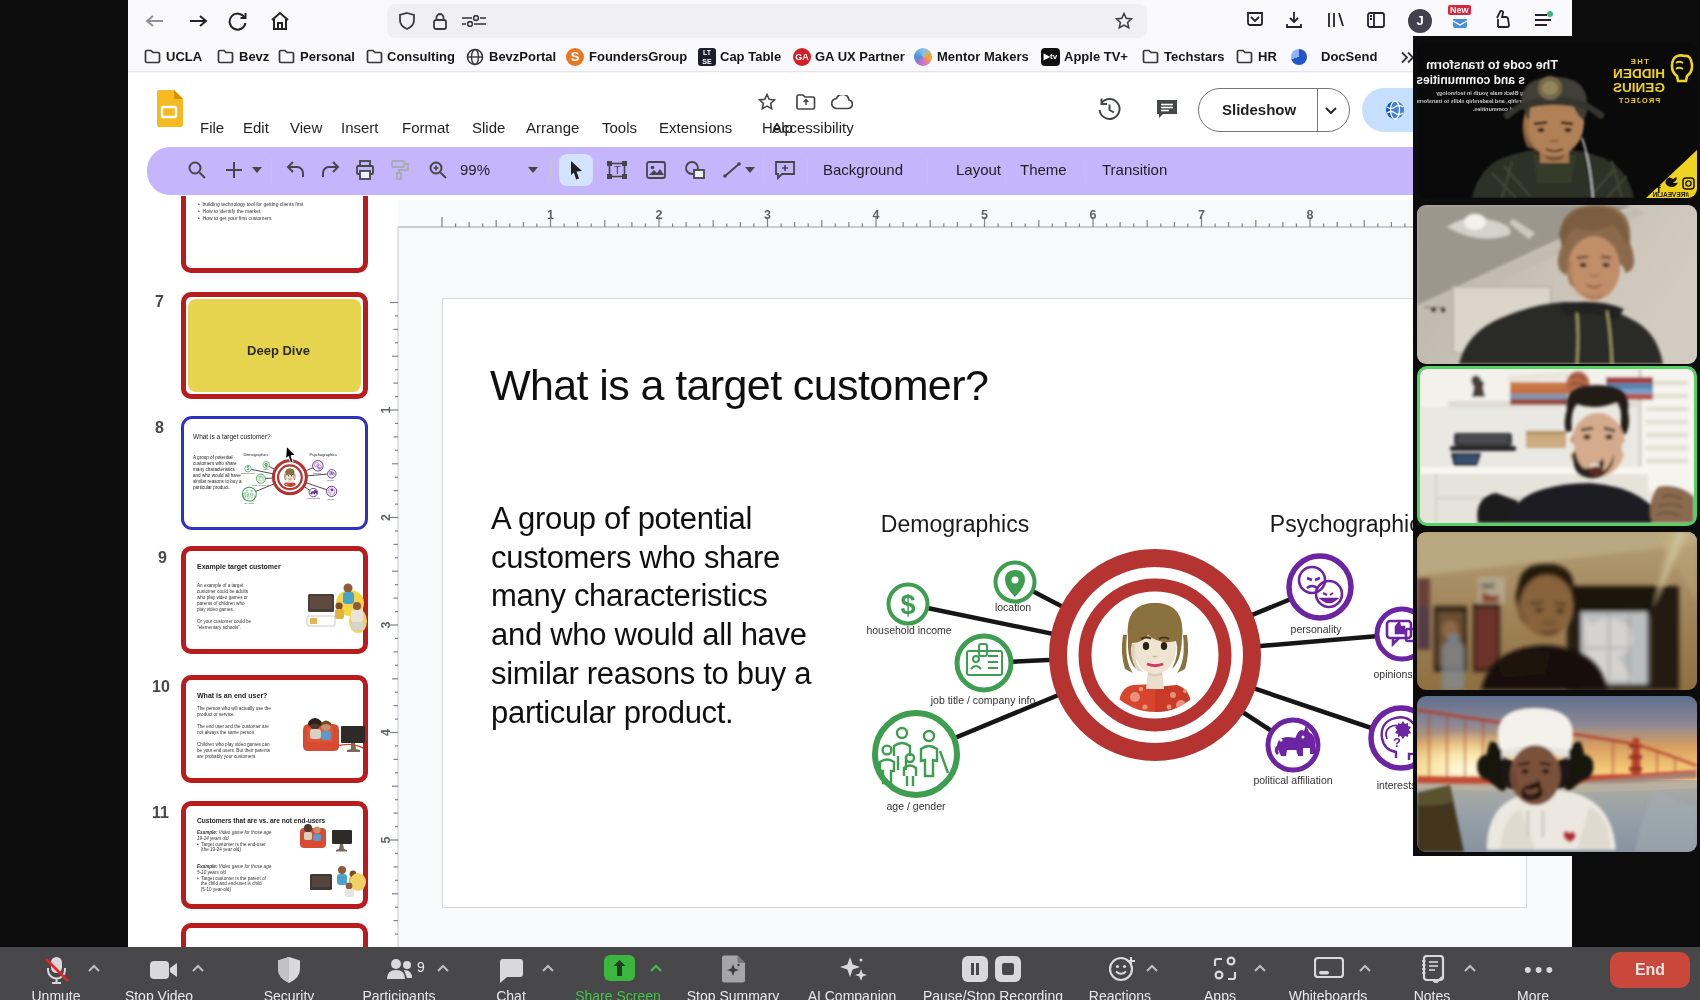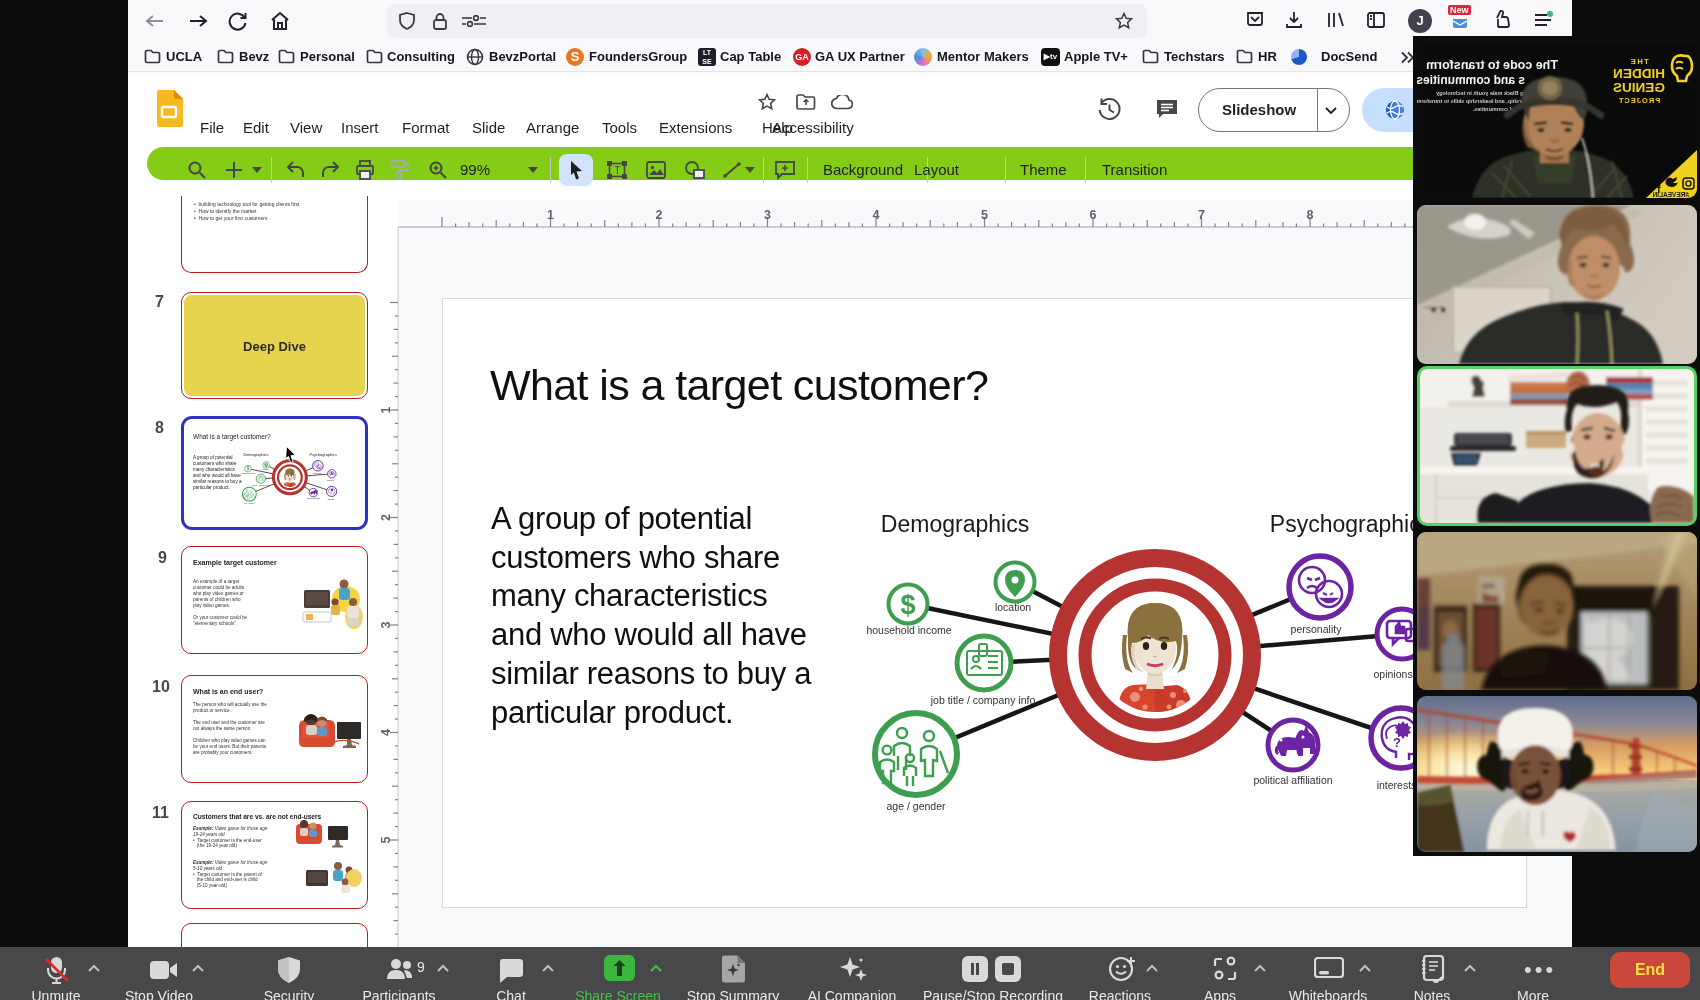--- a/index.html
+++ b/index.html
@@ -15,43 +15,43 @@
 #urlbar { position:absolute; left:259px; top:4px; width:760px; height:34px; background:#f0eff4; border-radius:8px; }
 .urltxt { position:absolute; left:362px; top:11px; font-size:15.5px; color:#5b5b66; white-space:nowrap; }
 
 #bookmarks { position:absolute; left:0; top:42px; width:1444px; height:30px; background:#f9f9fb; border-bottom:1px solid #e3e3e8; }
 .bm { position:absolute; top:7px; height:17px; font-size:13px; color:#15141a; white-space:nowrap; font-weight:600;}
 
 
 #slidesapp { position:absolute; left:0; top:73px; width:1444px; height:874px; background:#ffffff; }
 #doctitle { position:absolute; left:72px; top:13px; font-size:20.5px; color:#1f1f1f; }
 .menuitem { position:absolute; top:46px; font-size:15px; color:#1f1f1f; }
-#toolbar { position:absolute; left:19px; top:74px; width:1412px; height:33px; background:#84cc16; border-radius:23px;text-decoration:underline; }
+#toolbar { position:absolute; left:19px; top:74px; width:1412px; height:48px; background:#c4b5fd; border-radius:23px;text-decoration:underline; }
 .tbtxt { position:absolute; top:14px; font-size:15px; color:#1f1f1f; }
 .tbdiv { position:absolute; top:10px; width:1px; height:26px; background:#c4c7c5; }
 
 #canvas { position:absolute; left:0; top:127px; width:1444px; height:747px; background:#f8f9fa; }
 #filmstrip { position:absolute; left:0; top:0; width:270px; height:747px; background:#ffffff; }
-.thumb { position:absolute; left:53px; width:187px; background:#fff; border:1px solid #b91c1c; border-radius:10px; }
+.thumb { position:absolute; left:53px; width:187px; background:#fff; border:5px solid #b91c1c; border-radius:10px; }
 .tnum { position:absolute; font-size:16px; font-weight:bold; color:#474a4d; }
 #slide { position:absolute; left:314px; top:98px; width:1085px; height:610px; background:#fff; border:1px solid #d7d8da; }
 
 
 #stitle { position:absolute; left:47px; top:62px; font-size:43px; color:#0f0f0f; letter-spacing:-0.6px;}
 #sbody { position:absolute; left:48px; top:201px; font-size:31px; line-height:38.7px; color:#0f0f0f; width:380px; letter-spacing:-0.3px;}
 
 
 #vpanel { position:absolute; left:1413px; top:36px; width:287px; height:820px; background:#0c0c0c; }
 .vid { position:absolute; left:4px; width:280px; border-radius:9px; overflow:hidden; background:#111; }
 
 
 #zbar { position:absolute; left:0; top:947px; width:1700px; height:53px; background:#48484a; }
 .zlabel { position:absolute; top:41px; font-size:14px; color:#e9e9ea; text-align:center; white-space:nowrap; }
 .zcaret { position:absolute; top:16px; width:12px; height:12px; }
-#endbtn { position:absolute; left:1610px; top:5px; width:80px; height:36px; background:#ca473b; border-radius:10px; color:#fde047; font-size:16px; font-weight:bold; text-align:center; line-height:36px; }
+#endbtn { position:absolute; left:1610px; top:5px; width:80px; height:36px; background:#ca473b; border-radius:10px; color:#e5e5e5; font-size:16px; font-weight:bold; text-align:center; line-height:36px; }
 </style>
 </head>
 <body>
 <div id="root">
 
   <div id="browser">
     <div id="nav">
       <svg class="navic" style="left:16px; top:11px;" width="22" height="20" viewBox="0 0 22 20">
           <g stroke="#8f8f9a" stroke-width="2" fill="none">
             <path d="M19,10 H4 M9,5 l-6,5 6,5"></path>
@@ -321,21 +321,21 @@
             <path d="M0,0 l5,6 5,-6 z" fill="#444746"></path>
           </svg>
         <div class="tbdiv" style="left:616px;"></div>
         <svg style="position:absolute;left:628px;top:13px;" width="22" height="20" viewBox="0 0 22 20">
             <path d="M1,2 h18 v12 h-12 l-4,4 v-4 h-2 z" fill="none" stroke="#444746" stroke-width="1.8"></path>
             <path d="M10,5 v6 M7,8 h6" stroke="#444746" stroke-width="1.6"></path>
           </svg>
         <div class="tbdiv" style="left:660px;"></div>
         <div class="tbtxt" style="left:676px;">Background</div>
         <div class="tbdiv" style="left:780px;"></div>
-        <div class="tbtxt" style="left:767px;">Layout</div>
+        <div class="tbtxt" style="left:809px;">Layout</div>
         <div class="tbdiv" style="left:858px;"></div>
         <div class="tbtxt" style="left:873px;">Theme</div>
         <div class="tbdiv" style="left:938px;"></div>
         <div class="tbtxt" style="left:955px;">Transition</div>
       </div>
       <div id="canvas">
         <div id="filmstrip">
 
           <div class="thumb" style="top:-4px; height:77px; border-radius:0 0 10px 10px; border-top:none;">
             <div style="position:absolute;left:12px;top:5px;font-size:5px;color:#333;line-height:7px;">

